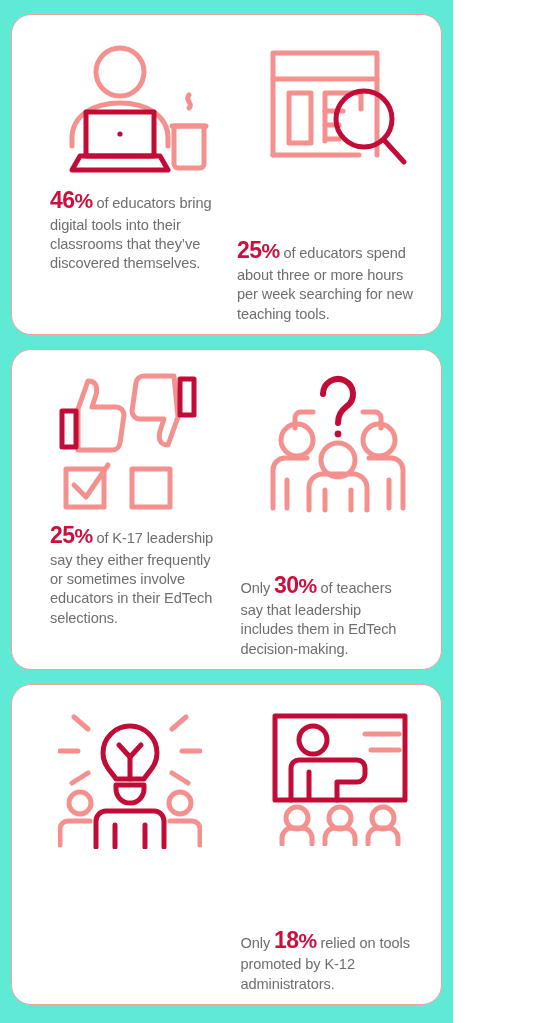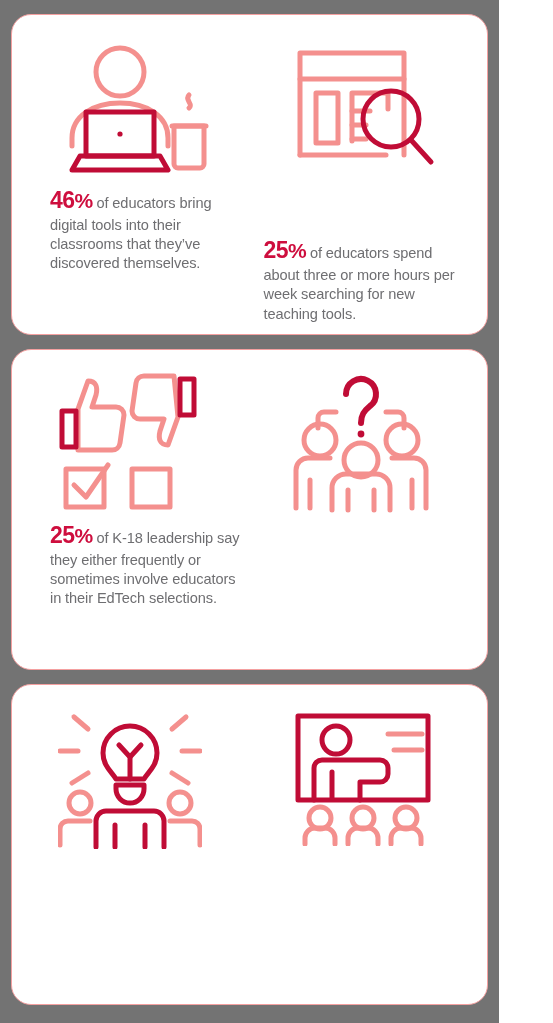--- a/index.html
+++ b/index.html
@@ -7,28 +7,28 @@
     padding: 0;
     background: #ffffff;
   }
   body {
     width: 553px;
     height: 1023px;
     font-family: "Liberation Sans", sans-serif;
     overflow: hidden;
   }
   .infographic {
-    width: 499px;
+    width: 453px;
     height: 1023px;
     box-sizing: border-box;
     padding: 14px 11px 18px 11px;
     display: flex;
     flex-direction: column;
     gap: 14px;
-    background: #737373;
+    background: #5eead4;
   }
   .card {
     box-sizing: border-box;
     border: 1.6px solid #F4A0A0;
     border-radius: 20px;
     background: #ffffff;
     flex: 1 1 0;
     display: flex;
     flex-direction: row;
     padding: 18px 20px 10px 20px;
@@ -140,21 +140,21 @@
             <rect x="74" y="96" width="38" height="38"></rect>
             <path d="M16 112 l12 12 L50 92"></path>
           </g>
           <g fill="none" stroke="#C00C36" stroke-width="5" stroke-linejoin="round">
             <rect x="4" y="38" width="14" height="36"></rect>
             <rect x="122" y="6" width="14" height="36"></rect>
           </g>
         </svg>
       </div>
       <div class="caption">
-        <span class="lead"></span><span class="pct"><span>25</span><span class="sym">%</span></span><span> of K-18 leadership say they either frequently or sometimes involve educators in their EdTech selections.</span>
+        <span class="lead"></span><span class="pct"><span>25</span><span class="sym">%</span></span><span> of K-17 leadership say they either frequently or sometimes involve educators in their EdTech selections.</span>
       </div>
     </div>
 
     <div class="stat right">
       <div class="icon-wrap">
         <svg width="138" height="142" viewBox="0 0 138 142">
           <g fill="none" stroke="#F4908E" stroke-width="5" stroke-linecap="round" stroke-linejoin="round">
             <path d="M44 40 H32 a6 6 0 0 0 -6 6 v10"></path>
             <path d="M94 40 h12 a6 6 0 0 1 6 6 v10"></path>
             <circle cx="28" cy="68" r="16"></circle>
@@ -167,20 +167,23 @@
             <path d="M40 138 V116 a14 14 0 0 1 14 -14 h30 a14 14 0 0 1 14 14 v22"></path>
             <path d="M56 138 V118"></path>
             <path d="M82 138 V118"></path>
           </g>
           <g fill="none" stroke="#C00C36" stroke-width="6" stroke-linecap="round" stroke-linejoin="round">
             <path d="M54 22 a15 15 0 1 1 24 12 c-6 5 -9 9 -9 17"></path>
           </g>
           <circle cx="69" cy="62" r="3.4" fill="#C00C36"></circle>
         </svg>
       </div>
+      <div class="caption">
+        <span class="lead">Only </span><span class="pct"><span>30</span><span class="sym">%</span></span><span> of teachers say that leadership includes them in EdTech decision-making.</span>
+      </div>
     </div>
 
   </div>
 
   <div class="card">
 
     <div class="stat left">
       <div class="icon-wrap">
         <svg width="144" height="142" viewBox="0 0 144 142">
           <g fill="none" stroke="#F4908E" stroke-width="5" stroke-linecap="round" stroke-linejoin="round">
@@ -222,17 +225,20 @@
             <path d="M102 40 h28"></path>
             <circle cx="28" cy="108" r="11"></circle>
             <path d="M13 134 v-6 a10 10 0 0 1 10 -10 h10 a10 10 0 0 1 10 10 v6"></path>
             <circle cx="71" cy="108" r="11"></circle>
             <path d="M56 134 v-6 a10 10 0 0 1 10 -10 h10 a10 10 0 0 1 10 10 v6"></path>
             <circle cx="114" cy="108" r="11"></circle>
             <path d="M99 134 v-6 a10 10 0 0 1 10 -10 h10 a10 10 0 0 1 10 10 v6"></path>
           </g>
         </svg>
       </div>
+      <div class="caption">
+        <span class="lead">Only </span><span class="pct"><span>18</span><span class="sym">%</span></span><span> relied on tools promoted by K-12 administrators.</span>
+      </div>
     </div>
 
   </div>
 
 </div>
 
 </body></html>

